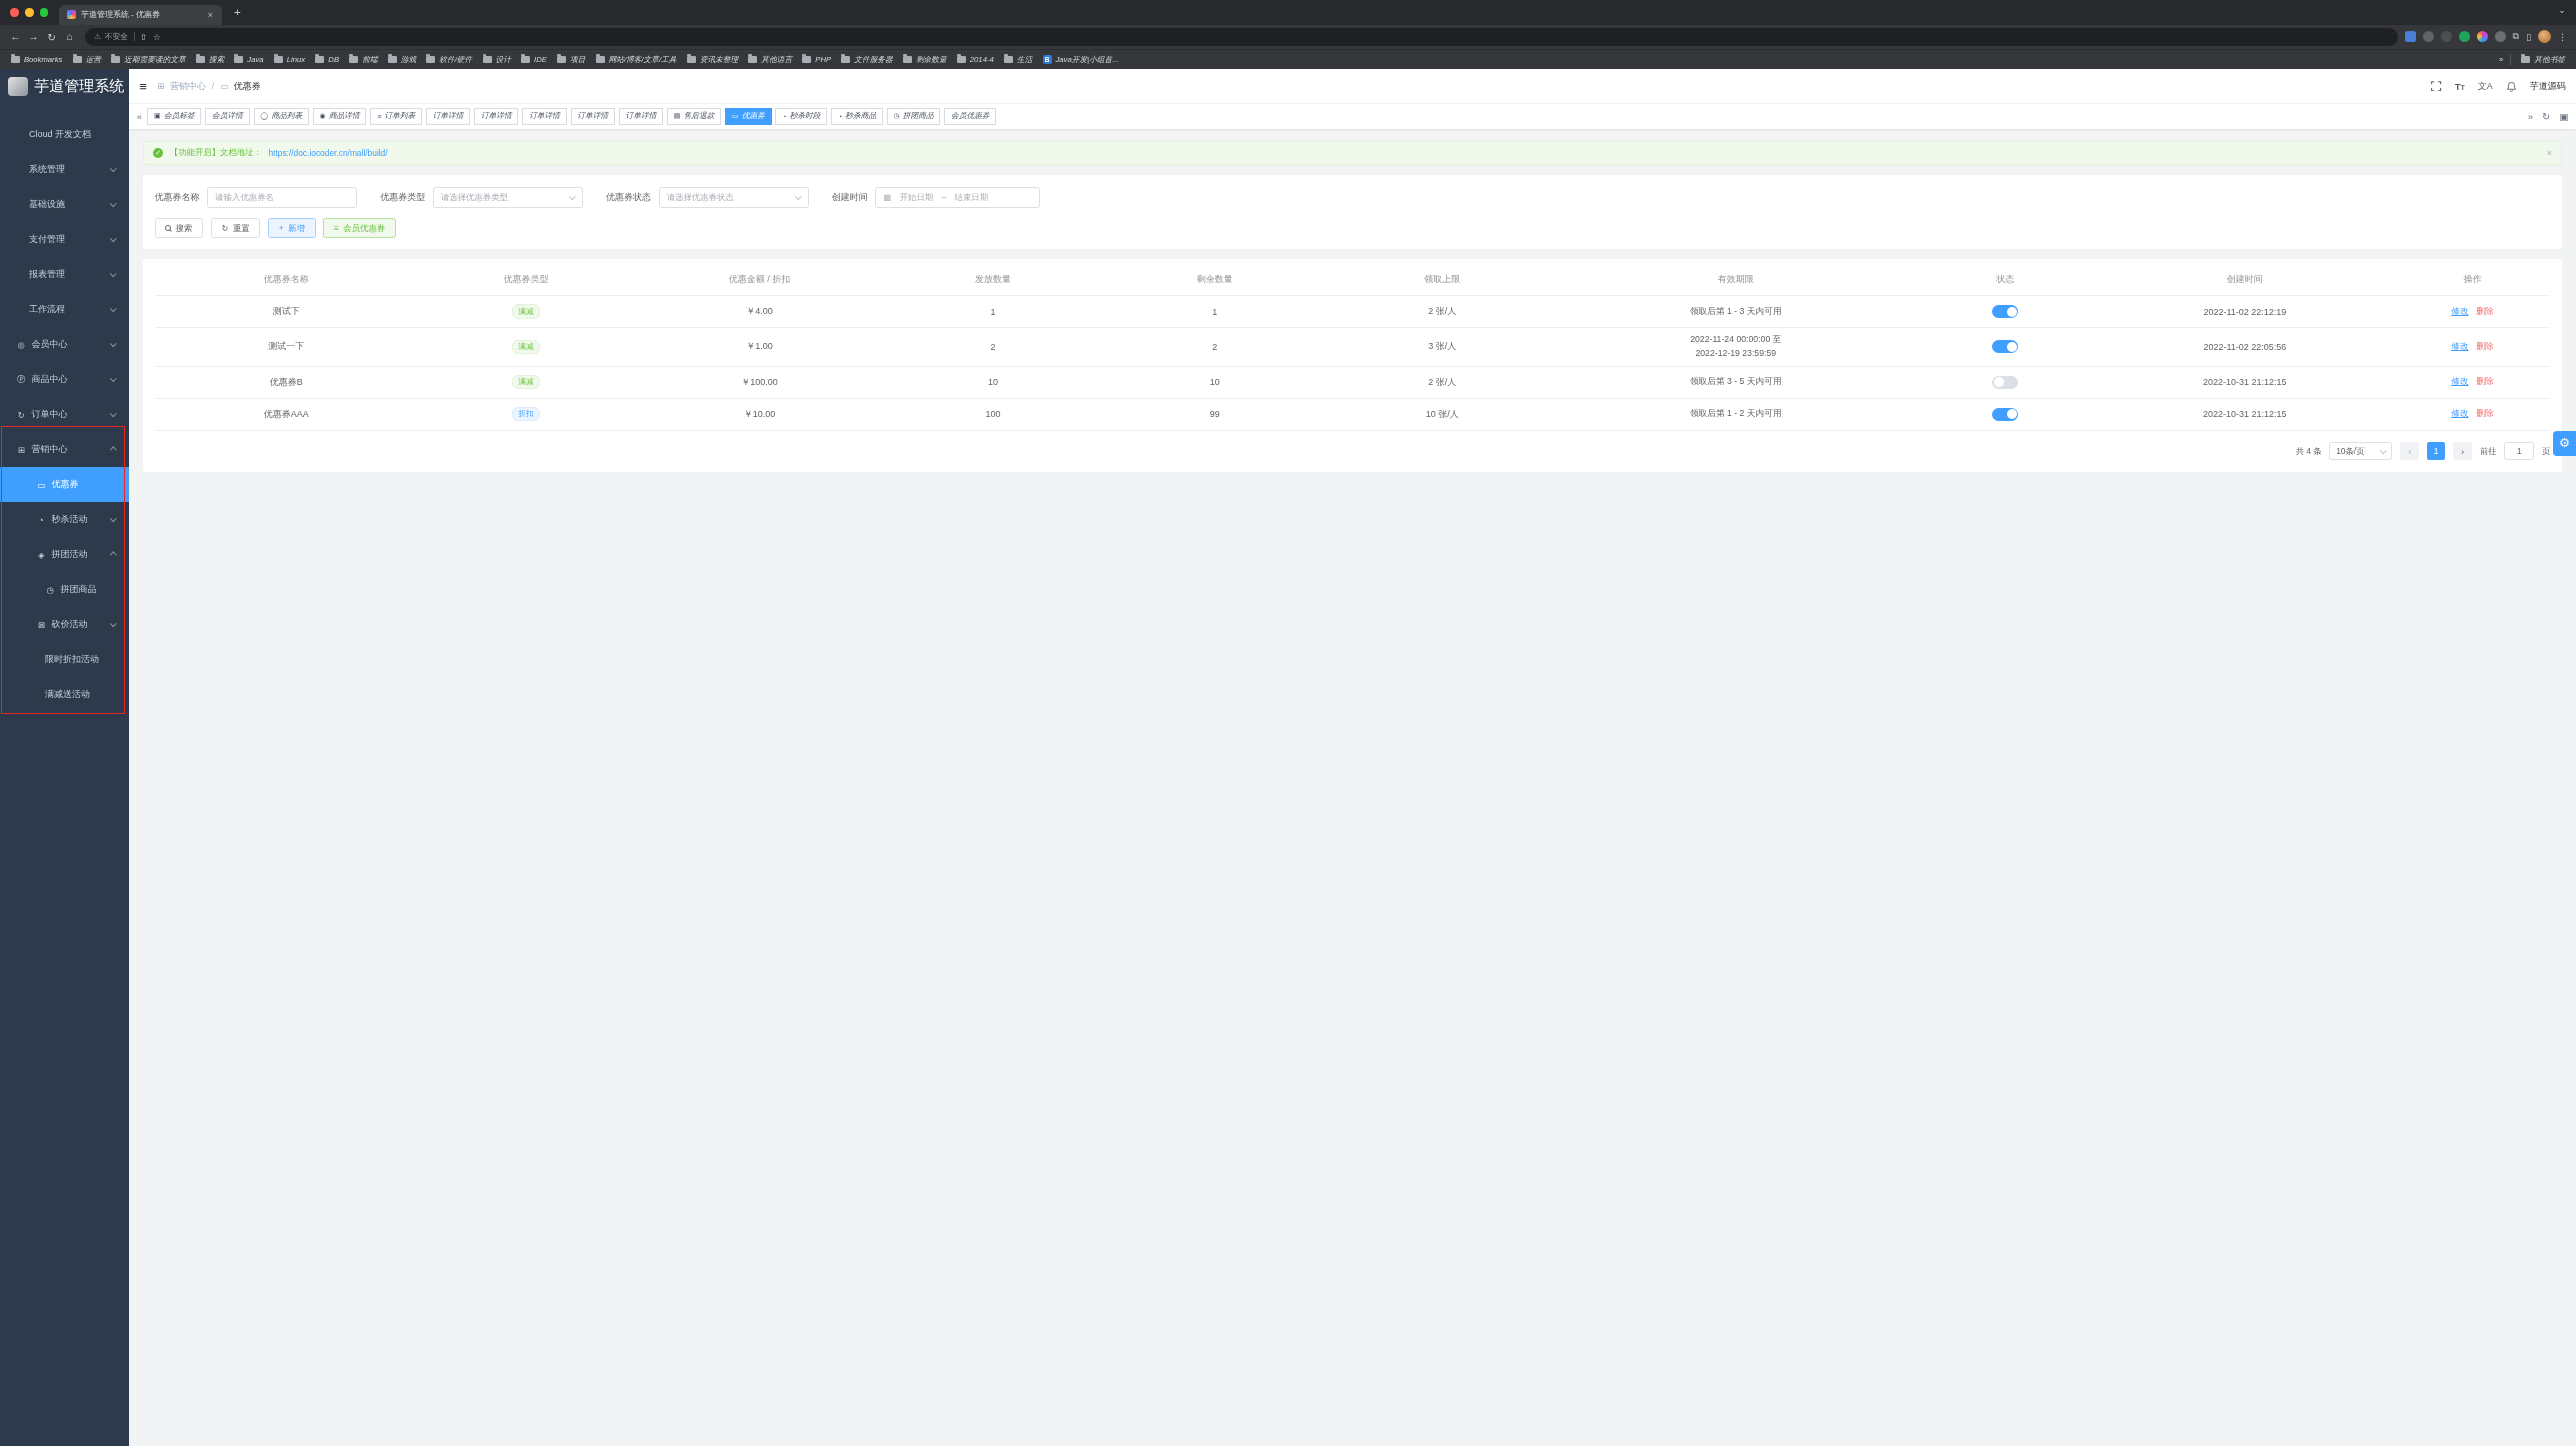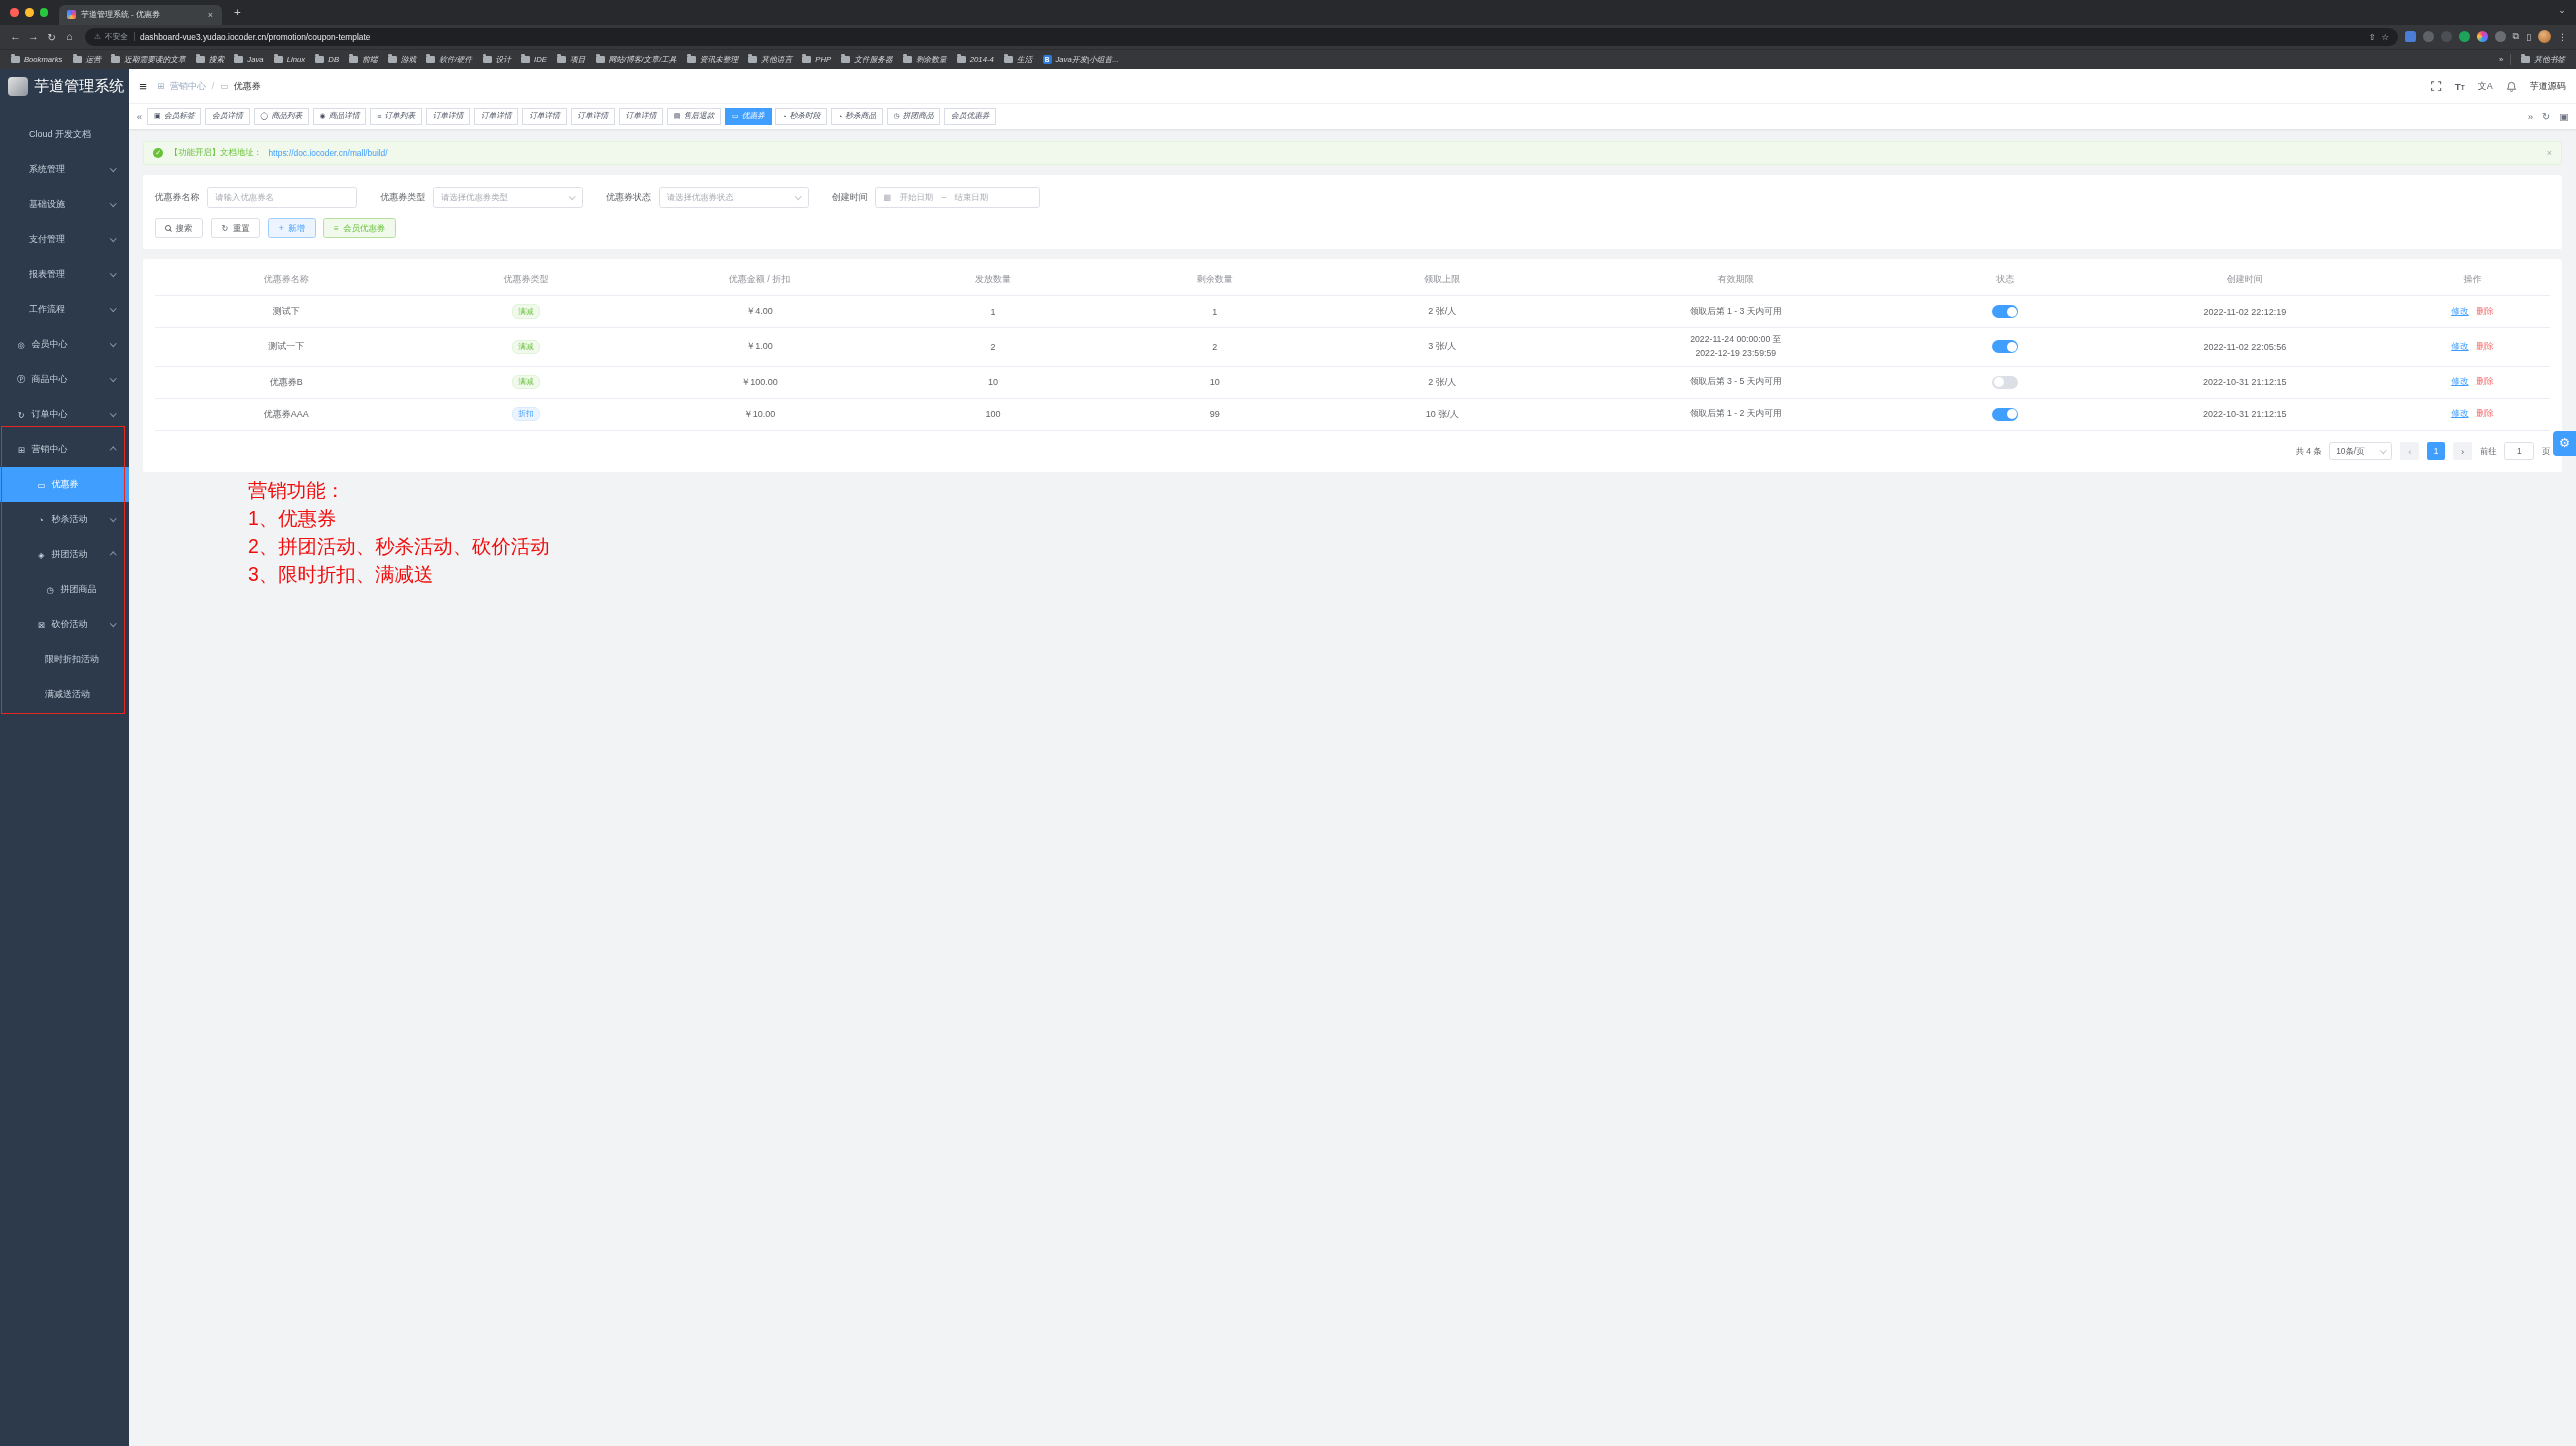--- a/index.html
+++ b/index.html
@@ -182,21 +182,20 @@
   <span class="nav-ic">←</span>
   <span class="nav-ic">→</span>
   <span class="nav-ic">↻</span>
   <span class="nav-ic">⌂</span>
   <div class="urlpill">
     <span class="warn">
       <span class="wtri">⚠</span>
       <span>不安全</span>
     </span>
     <span class="pillsep"></span>
-    <span class="url">dashboard-vue3.yudao.iocoder.cn/promotion/coupon-template</span>
     <span class="pill-ic">⇧</span>
     <span class="pill-ic">☆</span>
   </div>
   <div class="exts">
     <span class="ext sq e1"></span>
     <span class="ext e2"></span>
     <span class="ext e3"></span>
     <span class="ext e4"></span>
     <span class="ext e5"></span>
     <span class="ext e6"></span>
@@ -634,24 +633,18 @@
           </div>
           <span class="pbtn">‹</span>
           <span class="pcur">1</span>
           <span class="pbtn en">›</span>
           <span>前往</span>
           <span class="ginput">1</span>
           <span>页</span>
         </div>
       </div>
 
-      <div class="annotation" id="annotation">
-          <div class="aline">营销功能：</div>
-          <div class="aline">1、优惠券</div>
-          <div class="aline">2、拼团活动、秒杀活动、砍价活动</div>
-          <div class="aline">3、限时折扣、满减送</div>
-        </div>
       <div class="gear">⚙</div>
     </div>
 
   </div>
 </div>
 
 
 </body></html>

